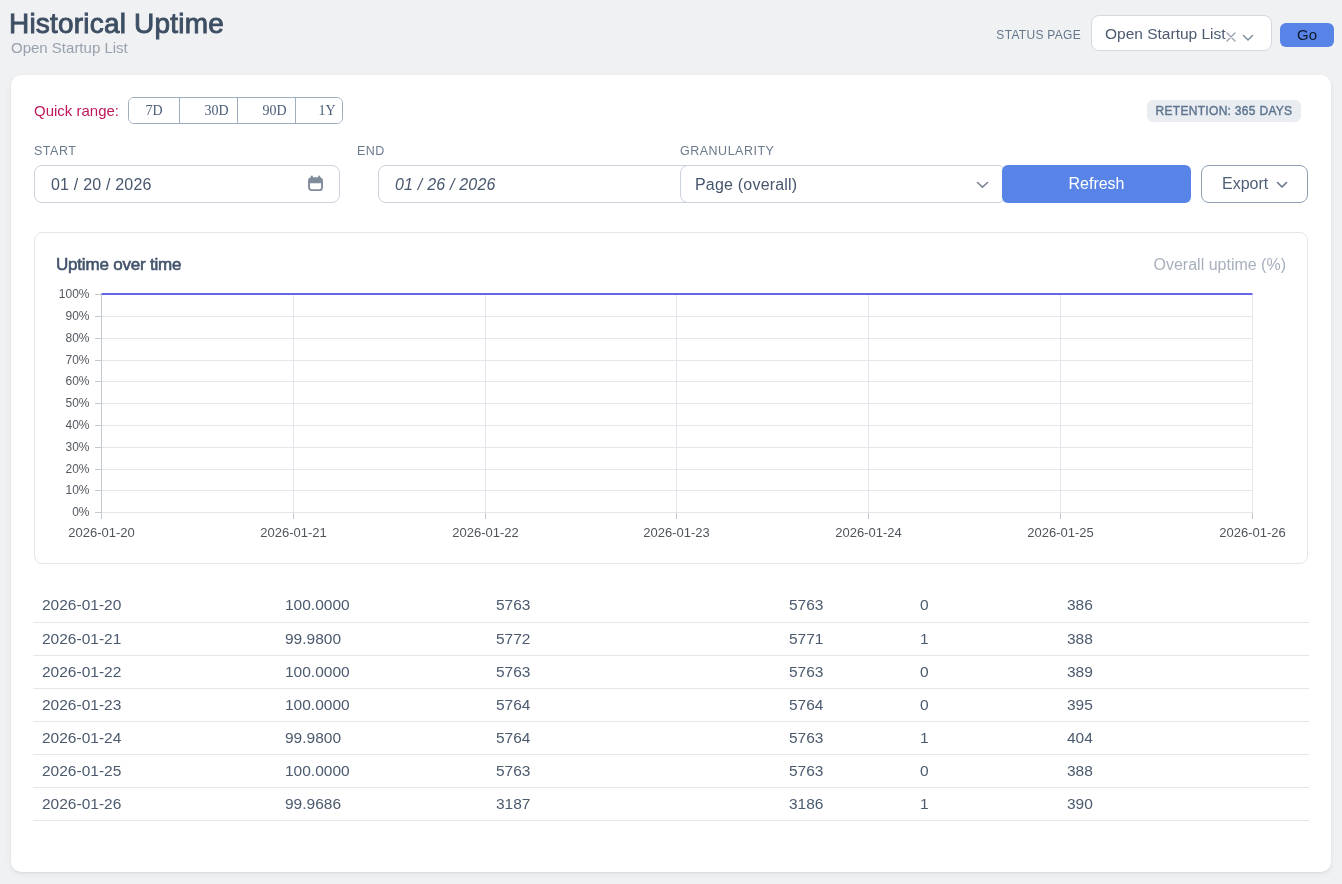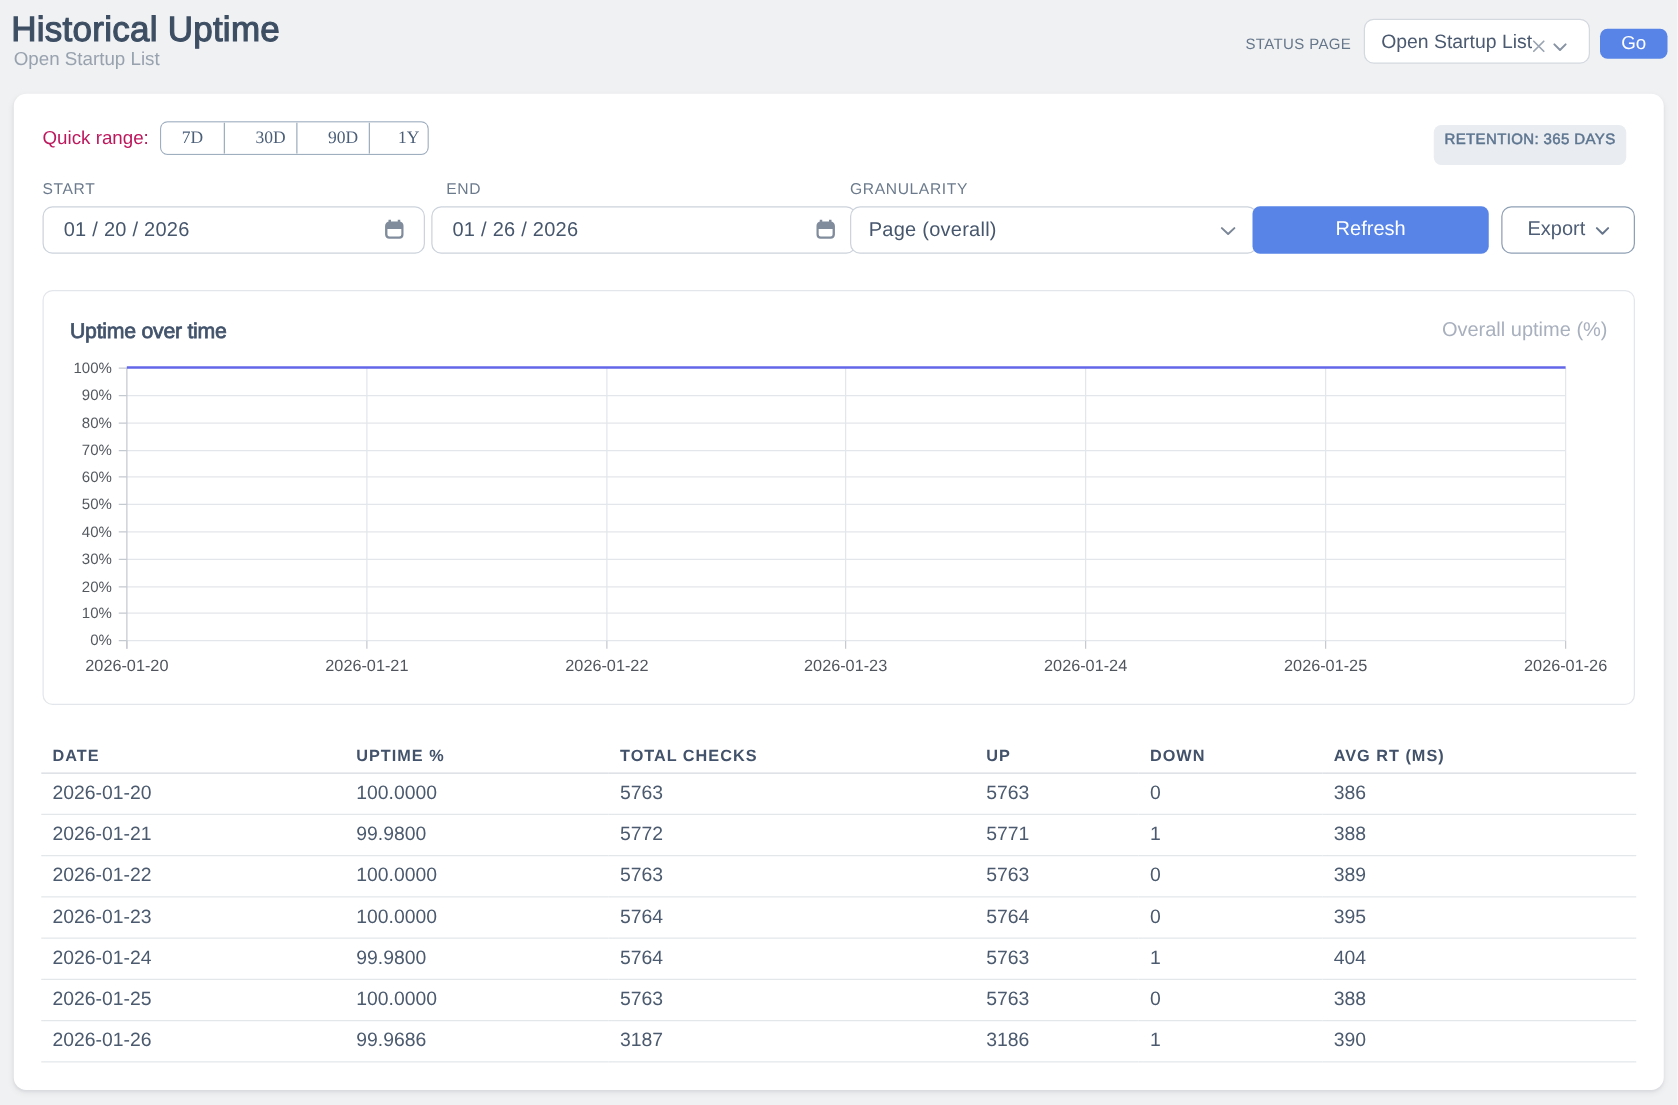--- a/index.html
+++ b/index.html
@@ -8,30 +8,30 @@
   .abs { position:absolute; }
 
   h1 { left:9px; top:8px; font-size:28px; font-weight:normal; -webkit-text-stroke:0.9px #3d4e63; color:#3d4e63; letter-spacing:0.2px; }
   .subtitle { left:11px; top:39px; font-size:15px; color:#98a2ae; }
 
   .statuslabel { top:28px; right:261px; font-size:12px; color:#66778c; letter-spacing:0.3px; white-space:nowrap; }
   .topselect { left:1091px; top:15px; width:181px; height:36px; background:#fff; border:1px solid #d4d9e0; border-radius:8px; }
   .topselect .txt { position:absolute; left:13px; top:9px; font-size:15.5px; color:#4b5a70; }
   .topselect .xsvg { position:absolute; left:134px; top:15.5px; }
   .topselect svg.chev { position:absolute; right:17px; top:17.5px; }
-  .gobtn { left:1280px; top:23px; width:54px; height:24px; background:#5884e8; border-radius:6px; color:#ffffff; font-size:15px; text-align:center; line-height:24px; }
+  .gobtn { left:1280px; top:23px; width:54px; height:24px; background:#5884e8; border-radius:6px; color:#0f172a; font-size:15px; text-align:center; line-height:24px; }
 
   .card { left:11px; top:75px; width:1320px; height:797px; background:#fff; border-radius:10px;
           box-shadow:0 1px 2px rgba(16,24,40,.05), 0 2px 6px rgba(16,24,40,.06); }
 
   .qlabel { left:34px; top:102px; font-size:15px; color:#be185d; }
   .btngroup { left:128px; top:97px; height:27px; display:flex; border:1px solid #9fafc0; border-radius:6px; overflow:hidden;font-family:Liberation Serif, serif; }
   .btngroup .seg { font-size:14px; color:#4c5f79; line-height:25px; text-align:center; background:#fff; }
   .btngroup .seg + .seg { border-left:1px solid #9fafc0;padding-left:16px; }
-  .badge { left:1147px; top:100px; width:154px; height:32px; background:#e9ecf0; border-radius:6px;
+  .badge { left:1147px; top:100px; width:154px; height:22px; background:#e9ecf0; border-radius:6px;
            font-size:12px; font-weight:normal; -webkit-text-stroke:0.4px #5d7590; color:#5d7590; letter-spacing:0.3px; text-align:center; line-height:22px; white-space:nowrap; }
 
   .flabel { top:144px; font-size:12.5px; color:#6b7a8c; letter-spacing:0.5px; }
   .finput { top:165px; height:38px; background:#fff; border:1px solid #ccd3dc; border-radius:8px; }
   .finput .val { position:absolute; left:16px; top:10px; font-size:16px; color:#46566c; letter-spacing:0.2px; }
   .finput svg.cal { position:absolute; right:16px; top:9px; }
   .finput svg.chev { position:absolute; right:16px; top:15px; }
   .refresh { left:1002px; top:165px; width:189px; height:38px; background:#5884e8; border-radius:6px;
              color:#fff; font-size:16px; text-align:center; line-height:38px; }
   .export { left:1201px; top:165px; width:107px; height:38px; background:#fff; border:1px solid #8fa0b5; border-radius:8px; }
@@ -82,21 +82,21 @@
 
   <div class="abs finput" style="left:34px; width:306px;">
     <span class="val">01 / 20 / 2026</span>
     <svg class="cal" width="15" height="16" viewBox="0 0 15 16">
       <line x1="3.8" y1="0.7" x2="3.8" y2="4" stroke="#808c9c" stroke-width="2"></line>
       <line x1="11.2" y1="0.7" x2="11.2" y2="4" stroke="#808c9c" stroke-width="2"></line>
       <rect x="1" y="3.2" width="13" height="12" rx="2.6" fill="none" stroke="#808c9c" stroke-width="1.9"></rect>
       <path d="M1 5.8 a2.6 2.6 0 0 1 2.6-2.6 h7.8 a2.6 2.6 0 0 1 2.6 2.6 v2.4 h-13 z" fill="#808c9c"></path>
     </svg>
   </div>
-  <div class="abs finput" style="left:345px; width:340px;">
+  <div class="abs finput" style="left:378px; width:340px;font-style:italic;">
     <span class="val">01 / 26 / 2026</span>
     <svg class="cal" width="15" height="16" viewBox="0 0 15 16">
       <line x1="3.8" y1="0.7" x2="3.8" y2="4" stroke="#808c9c" stroke-width="2"></line>
       <line x1="11.2" y1="0.7" x2="11.2" y2="4" stroke="#808c9c" stroke-width="2"></line>
       <rect x="1" y="3.2" width="13" height="12" rx="2.6" fill="none" stroke="#808c9c" stroke-width="1.9"></rect>
       <path d="M1 5.8 a2.6 2.6 0 0 1 2.6-2.6 h7.8 a2.6 2.6 0 0 1 2.6 2.6 v2.4 h-13 z" fill="#808c9c"></path>
     </svg>
   </div>
   <div class="abs finput" style="left:680px; width:326px;">
     <span class="val" style="font-size:16px; left:14px; top:10px;">Page (overall)</span>
@@ -186,28 +186,20 @@
   <table class="data">
     <colgroup>
       <col style="width:243px">
       <col style="width:211px">
       <col style="width:293px">
       <col style="width:131px">
       <col style="width:147px">
       <col style="width:251px">
     </colgroup>
     <tbody>
-      <tr>
-        <th>DATE</th>
-        <th>UPTIME %</th>
-        <th>TOTAL CHECKS</th>
-        <th>UP</th>
-        <th>DOWN</th>
-        <th>AVG RT (MS)</th>
-      </tr>
     <tr>
         <td>2026-01-20</td>
         <td>100.0000</td>
         <td>5763</td>
         <td>5763</td>
         <td>0</td>
         <td>386</td>
       </tr>
     <tr>
         <td>2026-01-21</td>

